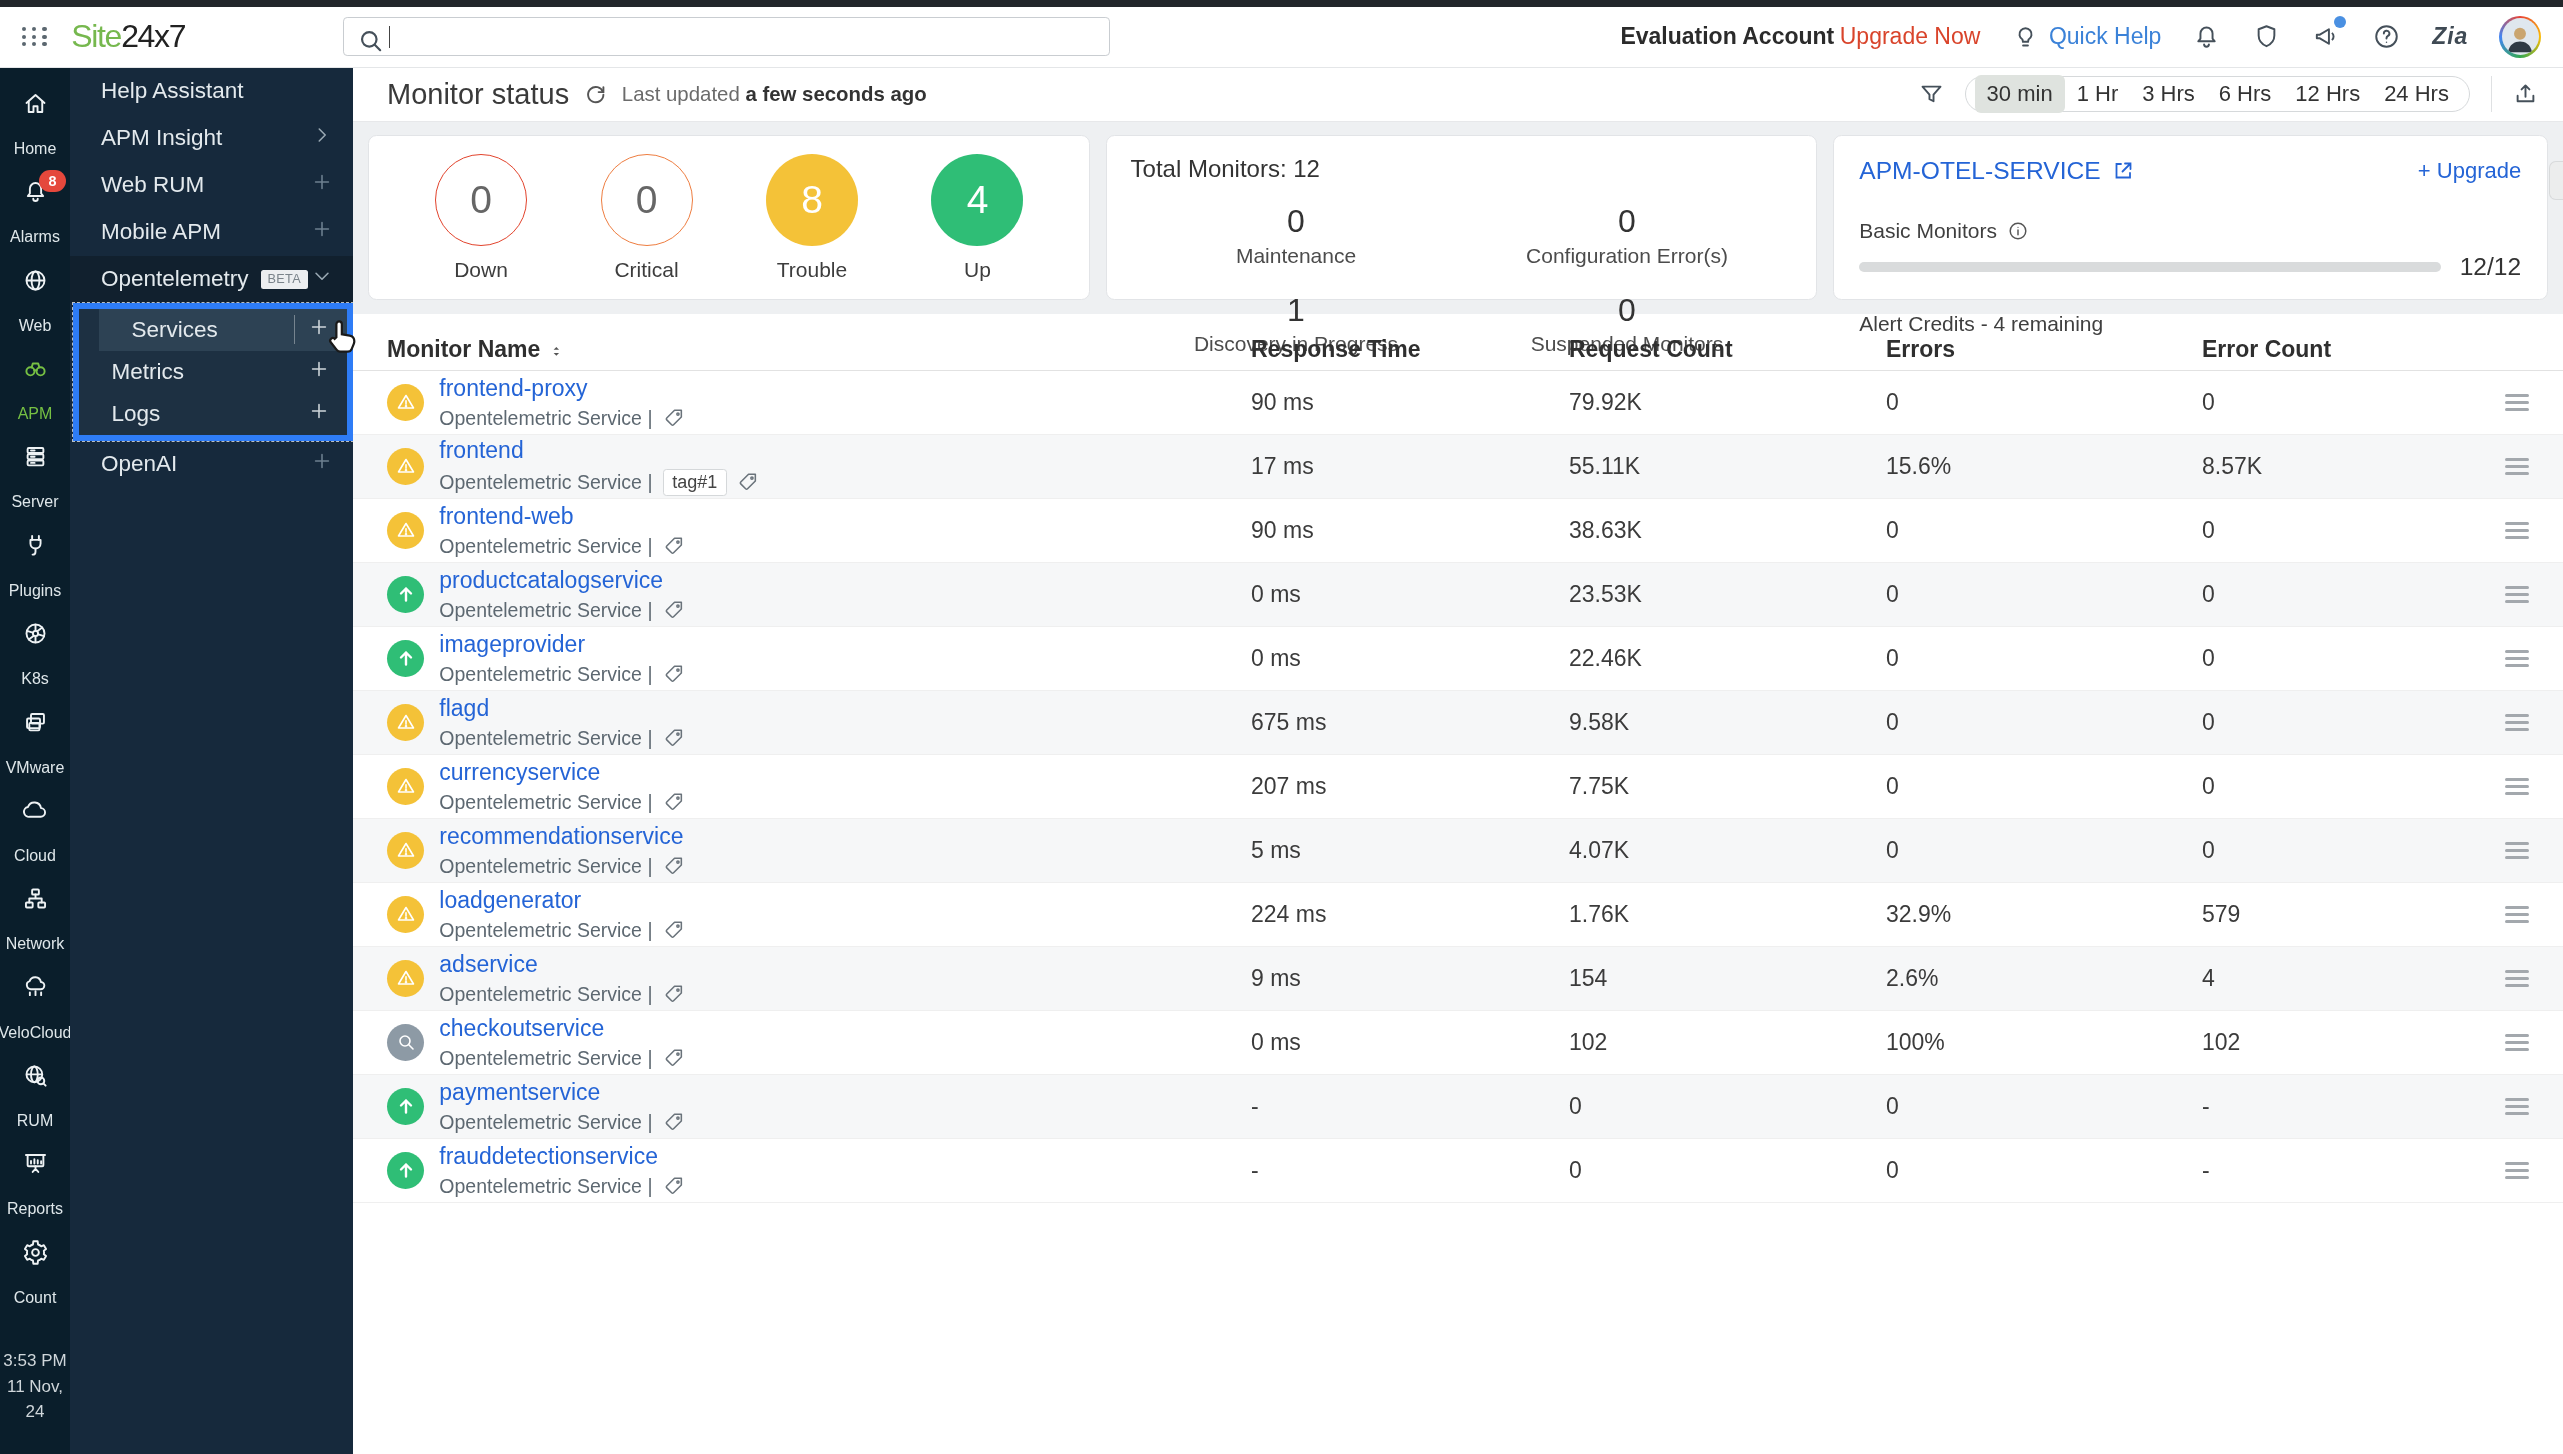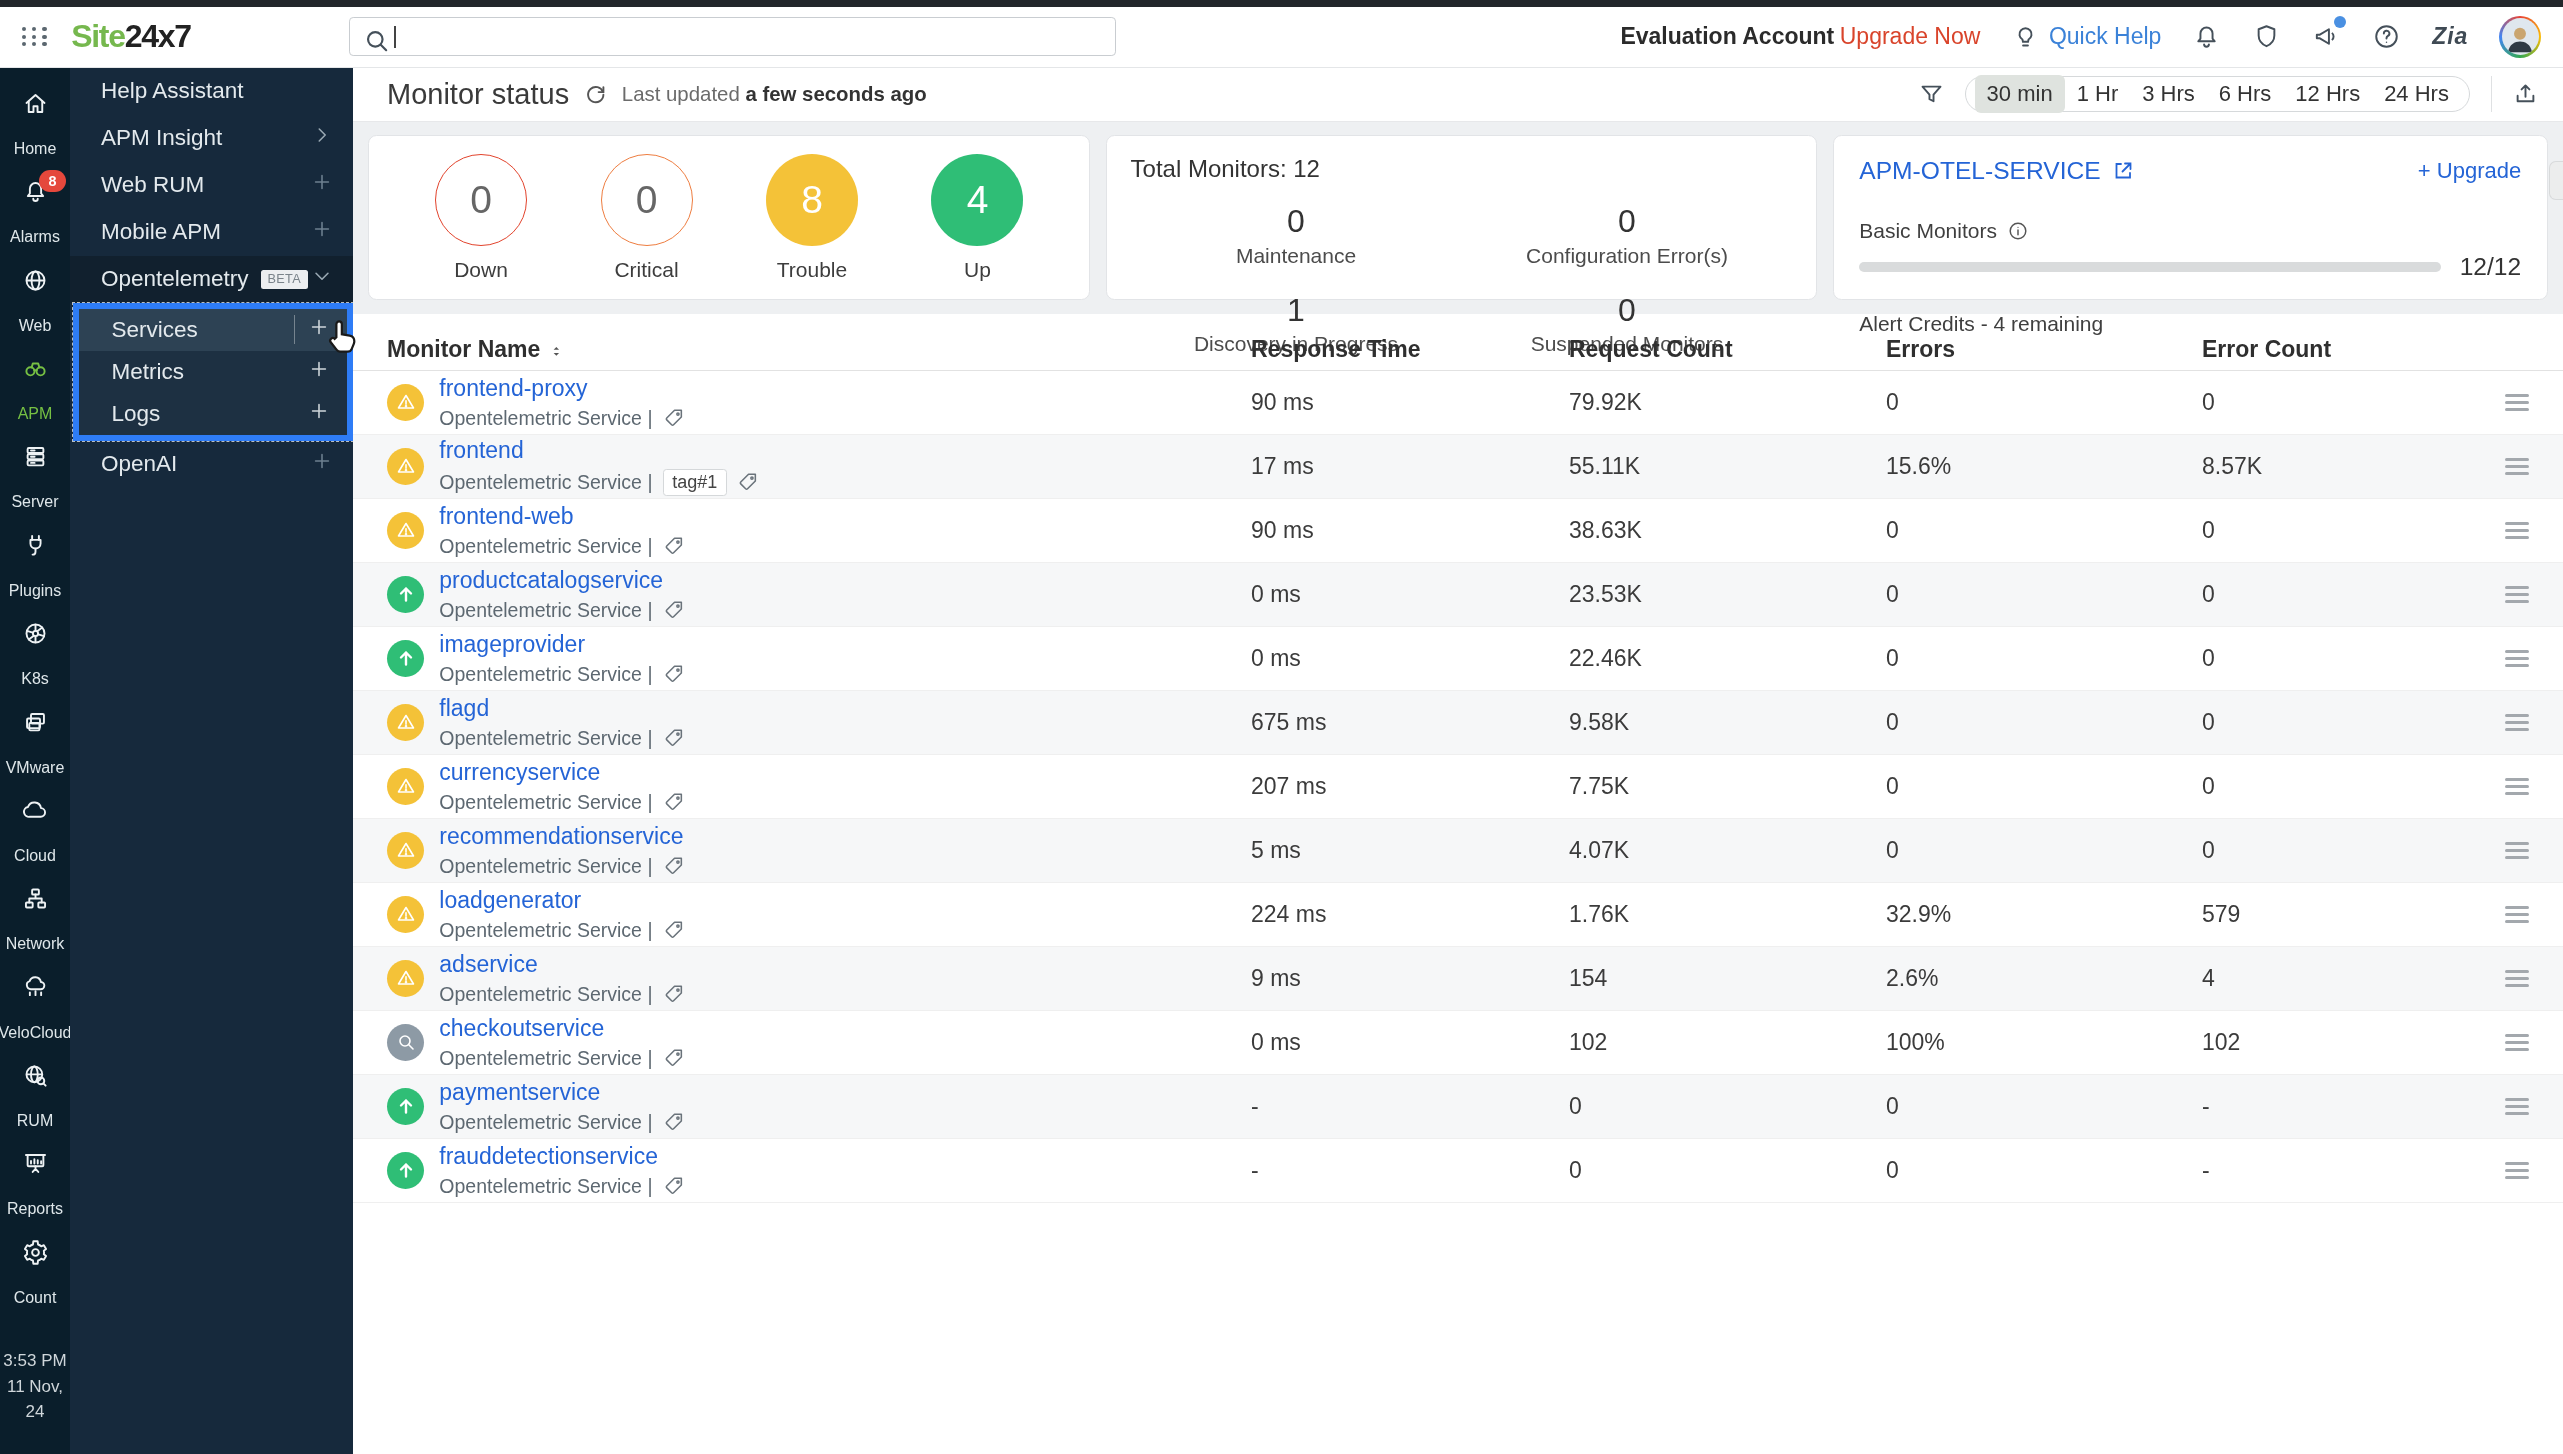--- a/index.html
+++ b/index.html
@@ -7,21 +7,21 @@
   body {
     width:2563px; height:1454px; overflow:hidden; background:#fff;
     font-family:"Liberation Sans", sans-serif; color:#333;
   }
   
   .topstrip { height:6.8px; background:#22262a; }
   .topbar { height:61px; background:#fff; border-bottom:0.8px solid #e4e6e8;
             display:flex; align-items:center; padding:0 22px; position:relative; }
   .apps { display:grid; grid-template-columns:repeat(3,6.8px); gap:3.4px; margin-right:22px; cursor:pointer; }
   .apps i { width:4.2px; height:4.2px; border-radius:50%; background:#5b6770; display:block; }
-  .logo { font-size:32px; font-weight:bold; letter-spacing:-1.3px; white-space:nowrap; }
+  .logo { font-size:32px; font-weight:normal; letter-spacing:-1.3px; white-space:nowrap; }
   .logo .g { color:#76b84e; } .logo .d { color:#222; }
   .search { width:767px; height:39px; border:0.8px solid #c9cdd1; border-radius:4.2px;
             display:flex; align-items:center; padding:0 12px; margin-left:158px; color:#9aa2a8; background:#fff; }
   .search .caret { width:1.7px; height:22px; background:#444; margin-left:10.2px; }
   .tb-right { margin-left:auto; display:flex; align-items:center; gap:31px; }
   .ea { font-size:23px; font-weight:bold; color:#2b2b2b; white-space:nowrap; }
   .un { font-size:23px; color:#d9442b; white-space:nowrap; margin-left:-25.5px; }
   .qh { font-size:23px; color:#3b82d8; display:flex; align-items:center; gap:8.5px; white-space:nowrap; }
   .tbicon { width:29px; height:29px; color:#45505a; position:relative; }
   .tbicon svg { width:29px; height:29px; }
@@ -45,21 +45,21 @@
   .clock { margin-top:auto; margin-bottom:29px; text-align:center; font-size:17px; color:#cfd6da; line-height:1.5; }
   
   .panel { width:283px; background:#16293c; color:#e3e9ed; flex-shrink:0; position:relative; }
   .p-item { height:47px; display:flex; align-items:center; padding:0 20.4px 0 31px; font-size:22.5px; cursor:pointer; }
   .p-item .right { margin-left:auto; color:#9aa9b4; }
   .p-item .right svg { width:22px; height:22px; }
   .p-item.otel { background:rgba(0,0,0,.22); }
   .beta { background:#eceef0; color:#7a838a; font-size:12.7px; padding:2.5px 6.8px; border-radius:2.5px; margin-left:12px; letter-spacing:0.4px; }
   .otel-group { margin-left:3.4px; border:6px solid #2e7cf6; outline:1.7px dashed rgba(255,255,255,.7); background:#1d3042; }
   .g-item { height:42px; display:flex; align-items:center; padding:0 17px 0 32px; font-size:22.5px; cursor:pointer; }
-  .g-item.hl { background:#2d4254; }
+  .g-item.hl { background:#2d4254;margin-left:20px; }
   .g-item .plus { color:#cfd6db; margin-left:auto; }
   .g-item .plus svg, .p-item .plus svg { width:22px; height:22px; }
   .g-item .vsep { width:0.8px; height:29px; background:rgba(255,255,255,.35); margin-left:auto; margin-right:13.6px; }
   .g-item.hl .plus { margin-left:0; }
   
   .main { flex:1; background:#fff; display:flex; flex-direction:column; position:relative; }
   .m-header { height:54px; border-bottom:0.8px solid #e7e8ea; display:flex; align-items:center; padding:0 24px 0 34px; gap:13.6px; flex-shrink:0; }
   .m-title { font-size:29px; color:#3a3a3a; white-space:nowrap; }
   .refresh { width:25.5px; height:25.5px; color:#555; } .refresh svg { width:25.5px; height:25.5px; }
   .lu { font-size:20.4px; color:#6b6b6b; white-space:nowrap; } .lu b { color:#333; }

